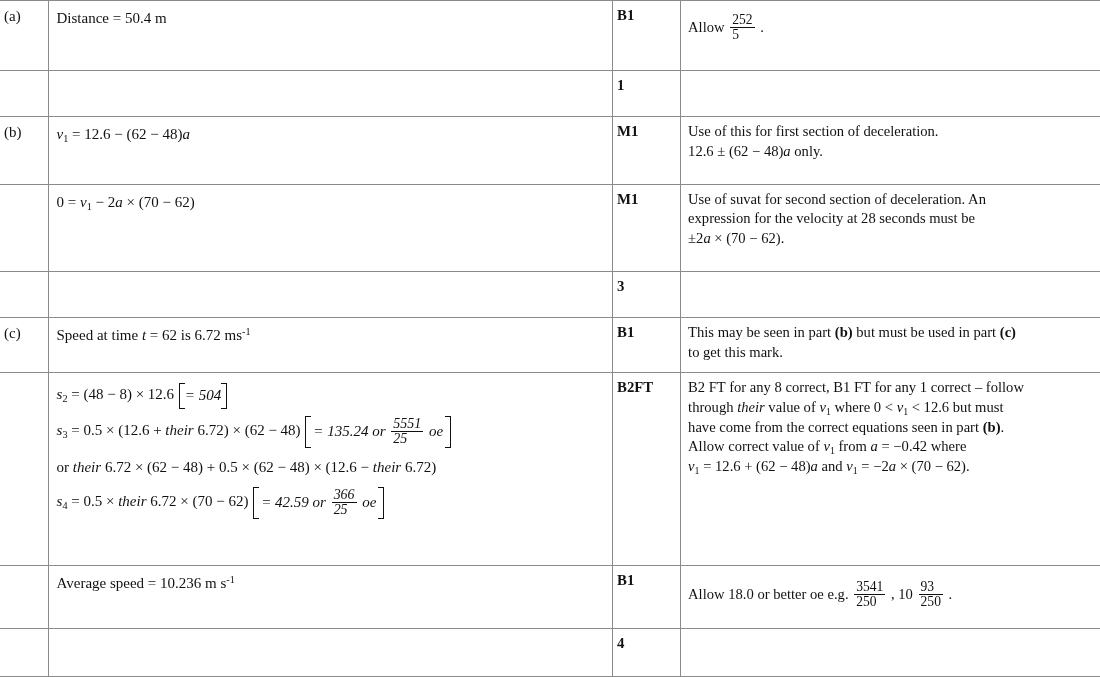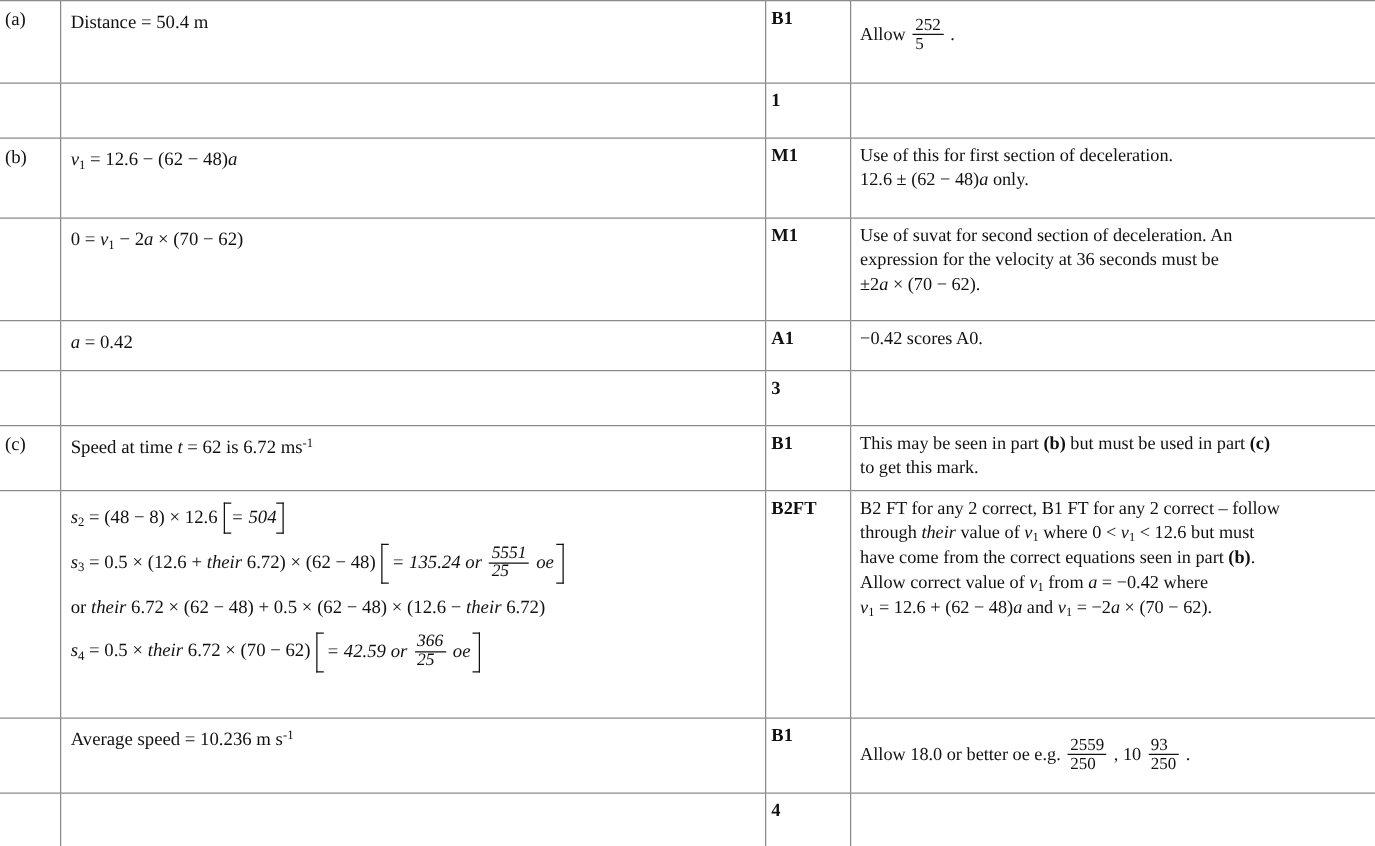--- a/index.html
+++ b/index.html
@@ -151,40 +151,26 @@
     </td>
     <td class="c-work">
       <div class="pad work">0 = <i>v</i><sub>1</sub> − 2<i>a</i> × (70 − 62)</div>
     </td>
     <td class="c-mark">
       <div class="pad-mark mark">M1</div>
     </td>
     <td class="c-note">
       <div class="pad-note note">
         <span class="ln">Use of suvat for second section of deceleration. An</span>
-        <span class="ln">expression for the velocity at 36 seconds must be</span>
+        <span class="ln">expression for the velocity at 28 seconds must be</span>
         <span class="ln">±2<i>a</i> × (70 − 62).</span>
       </div>
     </td>
   </tr>
 
-  <tr style="height:40px;">
-    <td class="c-part">
-      <div class="part-lab"></div>
-    </td>
-    <td class="c-work">
-      <div class="pad work"><i>a</i> = 0.42</div>
-    </td>
-    <td class="c-mark">
-      <div class="pad-mark mark">A1</div>
-    </td>
-    <td class="c-note">
-      <div class="pad-note note">−0.42 scores A0.</div>
-    </td>
-  </tr>
 
   <tr style="height:44px;">
     <td class="c-part">
       <div class="part-lab"></div>
     </td>
     <td class="c-work">
       <div class="pad work"></div>
     </td>
     <td class="c-mark">
       <div class="pad-mark mark">3</div>
@@ -250,21 +236,21 @@
           </span>
         </div>
 
       </div>
     </td>
     <td class="c-mark">
       <div class="pad-mark mark">B2FT</div>
     </td>
     <td class="c-note">
       <div class="pad-note note">
-        <span class="ln">B2 FT for any 2 correct, B1 FT for any 2 correct – follow</span>
+        <span class="ln">B2 FT for any 8 correct, B1 FT for any 1 correct – follow</span>
         <span class="ln">through <i>their</i> value of <i>v</i><sub>1</sub> where 0 &lt; <i>v</i><sub>1</sub> &lt; 12.6 but must</span>
         <span class="ln">have come from the correct equations seen in part <b>(b)</b>.</span>
         <span class="ln">Allow correct value of <i>v</i><sub>1</sub> from <i>a</i> = −0.42 where</span>
         <span class="ln"><i>v</i><sub>1</sub> = 12.6 + (62 − 48)<i>a</i> and <i>v</i><sub>1</sub> = −2<i>a</i> × (70 − 62).</span>
       </div>
     </td>
   </tr>
 
   <tr style="height:60px;">
     <td class="c-part">
@@ -273,21 +259,21 @@
     <td class="c-work">
       <div class="pad work">Average speed = 10.236 m s<sup>-1</sup></div>
     </td>
     <td class="c-mark">
       <div class="pad-mark mark">B1</div>
     </td>
     <td class="c-note">
       <div class="pad-note note" style="padding-top:14px;">
         <span>Allow 18.0 or better oe e.g.</span>
         <span class="frac">
-          <span class="num">2559</span>
+          <span class="num">3541</span>
           <span class="den">250</span>
         </span>
         <span>, 10</span>
         <span class="frac">
           <span class="num">93</span>
           <span class="den">250</span>
         </span>
         <span>.</span>
       </div>
     </td>

